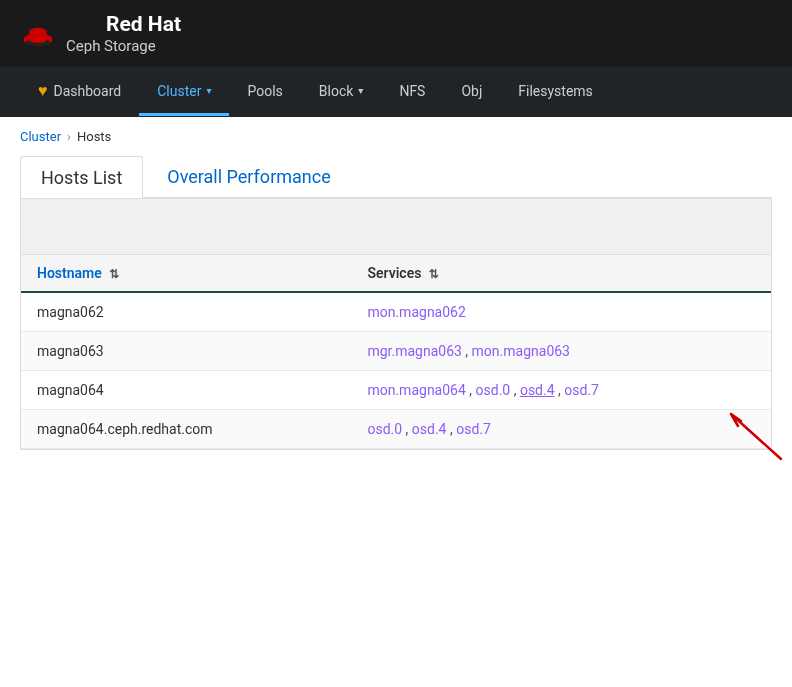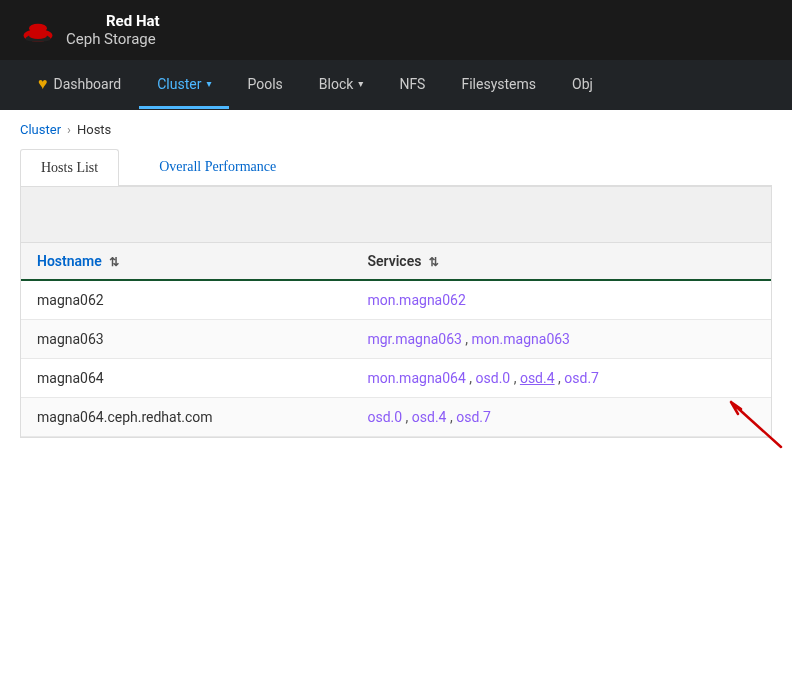--- a/index.html
+++ b/index.html
@@ -15,21 +15,21 @@
     }
     .logo-area {
       display: flex;
       align-items: center;
       gap: 10px;
     }
     .logo-text {
       color: #fff;
       line-height: 1.2;
     }
-    .logo-text .brand { font-weight: 700; font-size: 15px; padding-left: 40px; }
+    .logo-text .brand { font-weight: 700; font-size: 21px; padding-left: 40px; }
     .logo-text .sub { font-size: 15px; color: #ccc; }
 
     
     .redhat-logo {
       width: 36px;
       height: 36px;
     }
 
     
     .nav-bar {
@@ -91,29 +91,28 @@
 
     
     .tab-bar {
       display: flex;
       border-bottom: 1px solid #ddd;
       margin-bottom: 0;
     }
     .tab {
       padding: 10px 20px;
       cursor: pointer;
-      font-size: 14px;
+      font-size: 18px;
       border: 1px solid #ddd;
       border-bottom: none;
-      margin-right: 20px;
+      margin-right: 4px;
       margin-bottom: -1px;
       background: #f5f5f5;
       color: #555;
       border-radius: 3px 3px 0 0;
-      font-family: Liberation Serif, serif;
     }
     .tab.active {
       background: #fff;
       color: #333;
       border-color: #ddd;
       z-index: 1;
     }
     .tab.link-style {
       background: none;
       border: none;
@@ -211,24 +210,24 @@
     <span>Pools</span>
   </div>
   <div class="nav-item">
     <span>Block</span>
     <span class="dropdown-arrow">▾</span>
   </div>
   <div class="nav-item">
     <span>NFS</span>
   </div>
   <div class="nav-item">
+    <span>Obj</span>
+  </div>
+  <div class="nav-item">
     <span>Filesystems</span>
-  </div>
-  <div class="nav-item">
-    <span>Obj</span>
   </div>
 </div>
 
 <div class="breadcrumb">
   <a href="#">Cluster</a>
   <span class="sep">›</span>
   <span class="current">Hosts</span>
 </div>
 
 <div class="page-content">

